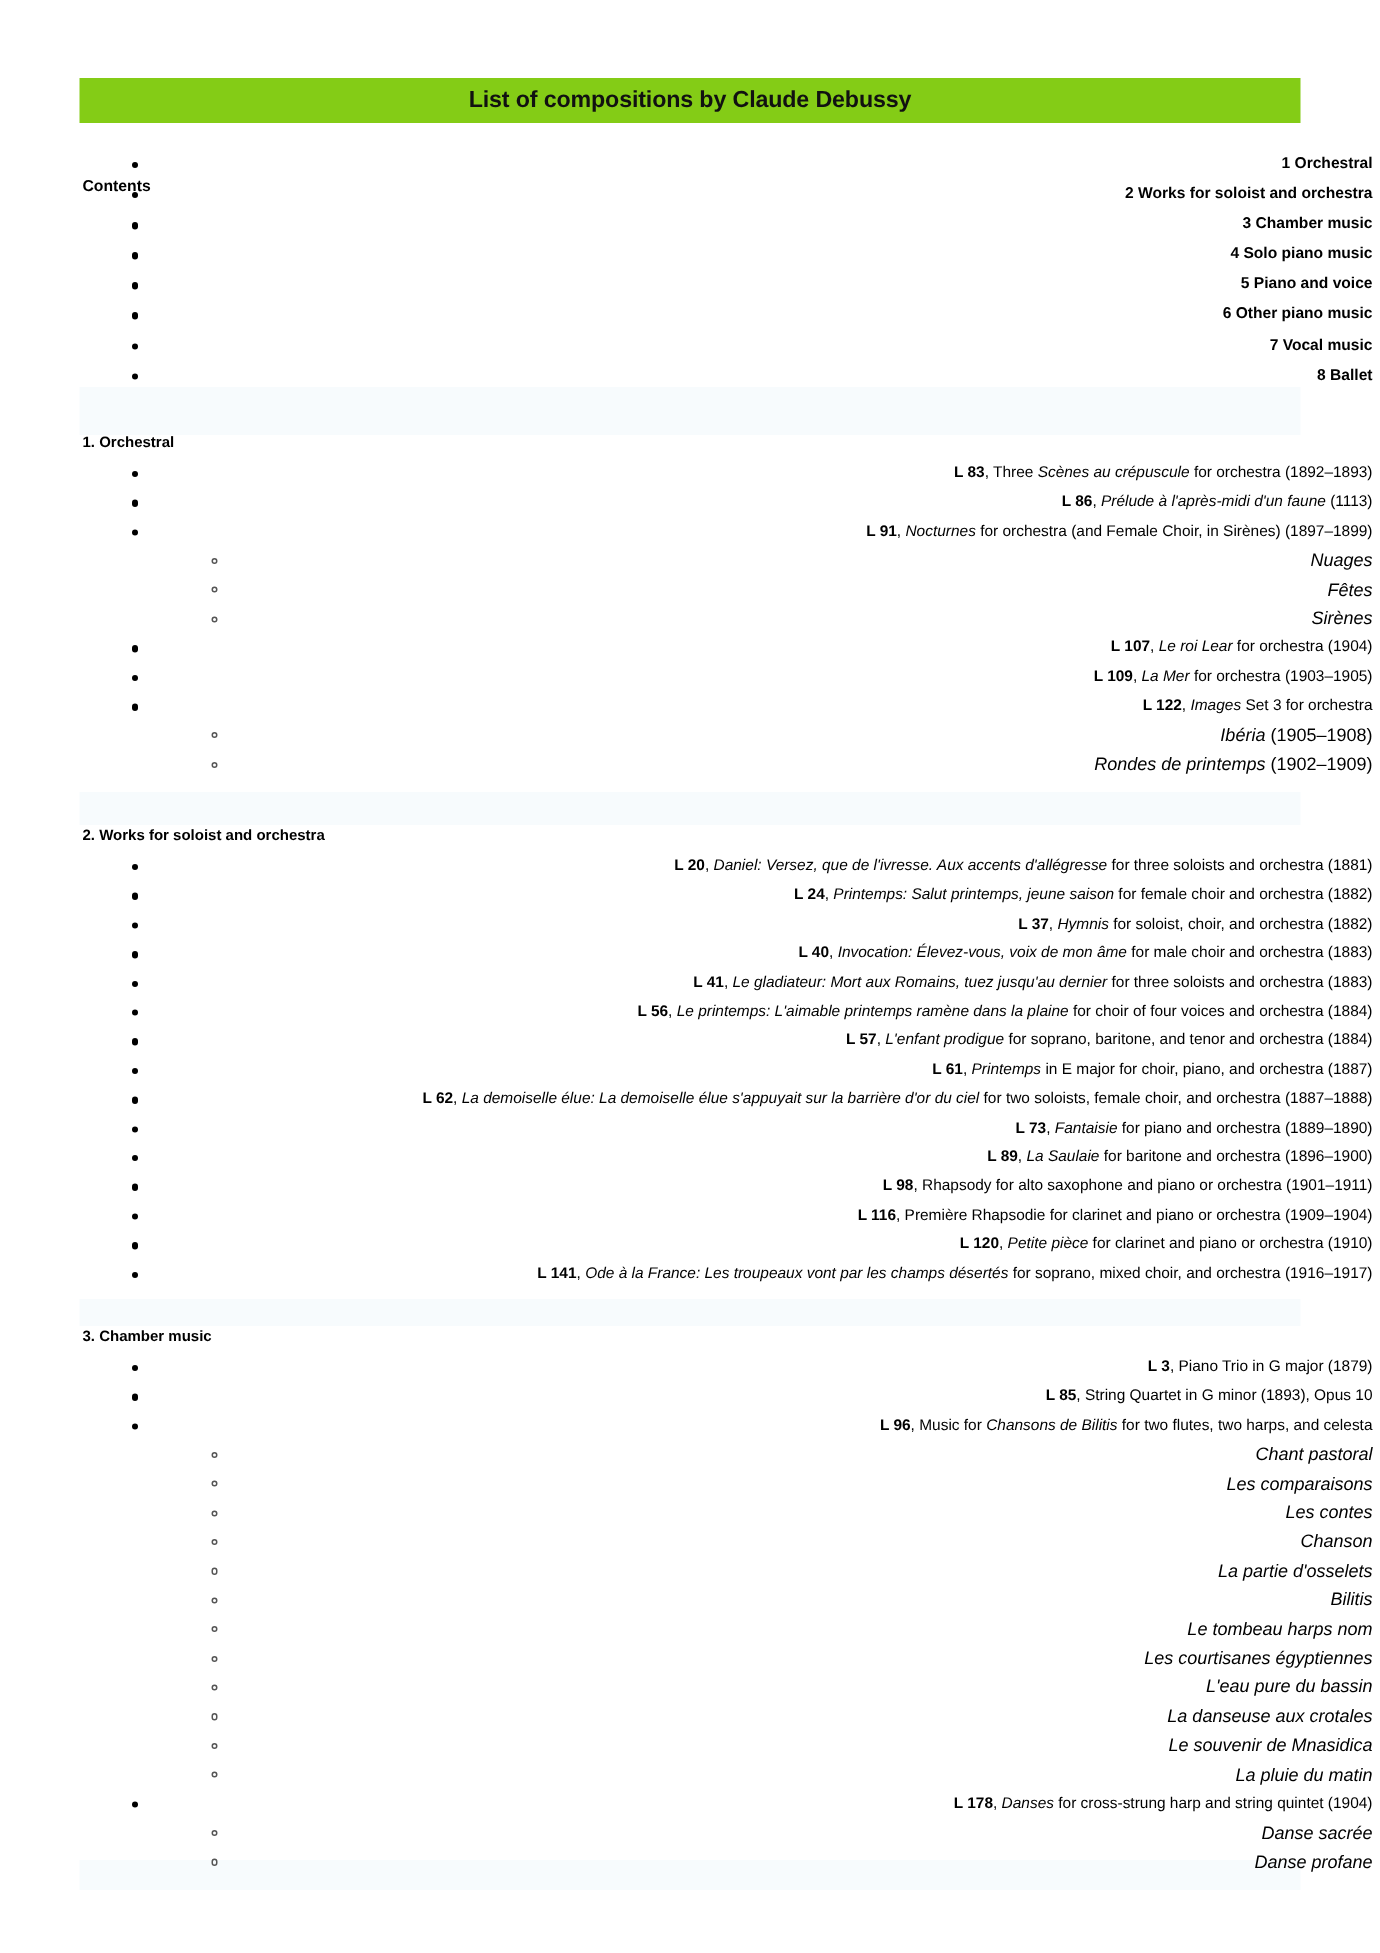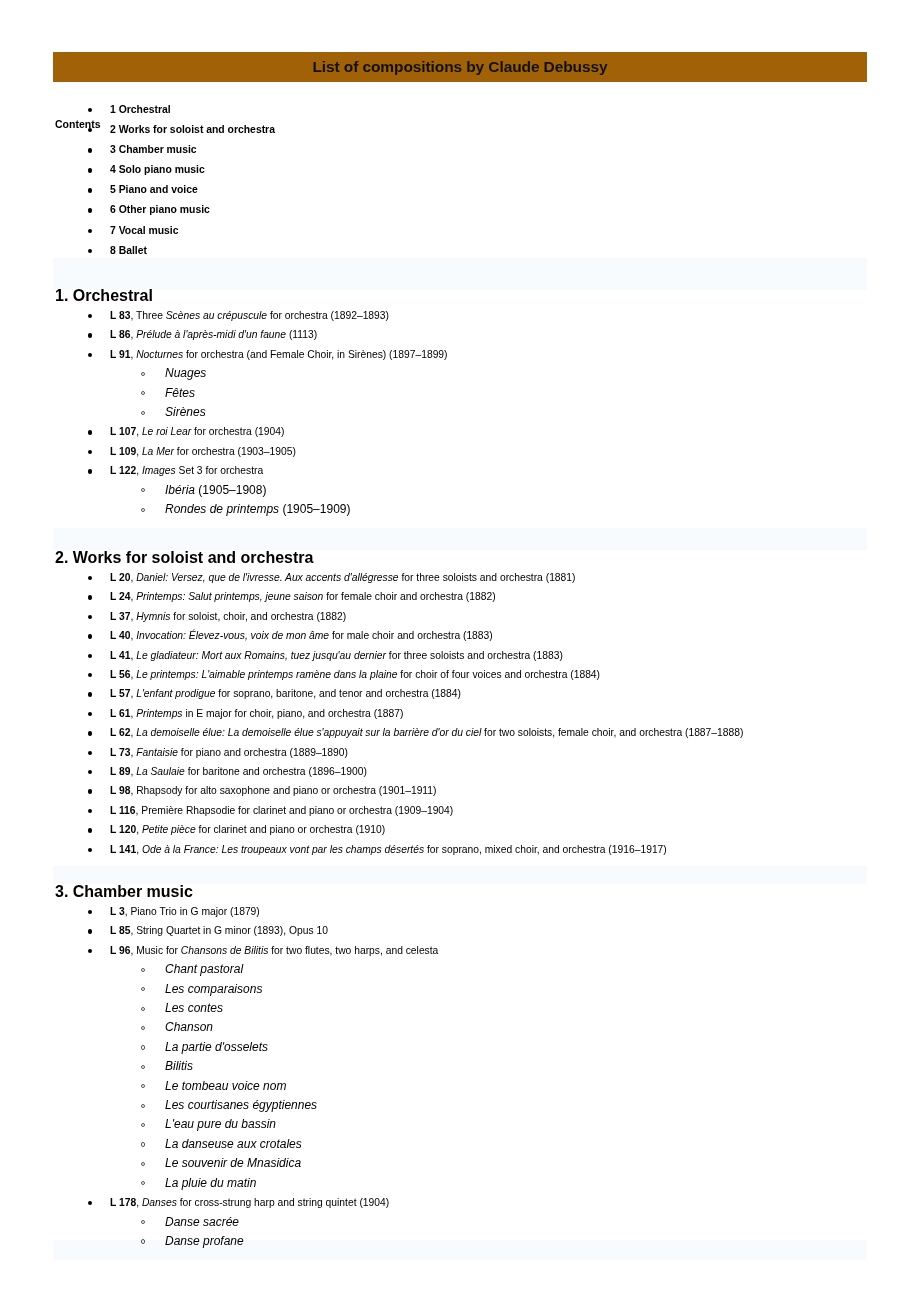--- a/index.html
+++ b/index.html
@@ -16,21 +16,21 @@
     overflow: hidden;
   }
 
   
   .title-bar {
     position: absolute;
     left: 53px;
     top: 52px;
     width: 814px;
     height: 30px;
-    background: #a16207;
+    background: #84cc16;
     display: flex;
     align-items: center;
     justify-content: center;
   }
   .title-bar .title-text {
     font-size: 15.5px;
     font-weight: bold;
     letter-spacing: -0.1px;
     color: #111111;
   }
@@ -39,21 +39,21 @@
   .contents-heading {
     position: absolute;
     left: 55px;
     top: 85px;
     font-size: 10.5px;
     font-weight: bold;
     margin-top: 33px;
   }
 
   .section-heading {
-    font-size: 16px;
+    font-size: 10px;
     font-weight: bold;
     margin: 0;
     padding: 0;
     line-height: 16px;
   }
 
   
   .band {
     position: absolute;
     left: 53px;
@@ -66,20 +66,21 @@
     list-style: none;
     margin: 0;
     padding: 0;
   }
   ul.lvl1 > li {
     position: relative;
     padding-left: 55px;
     line-height: 19.4px;
     font-size: 10.3px;
     white-space: nowrap;
+    text-align: right;
   }
   ul.lvl1 > li::before {
     content: "";
     position: absolute;
     left: 33px;
     top: 8px;
     width: 4.4px;
     height: 4.4px;
     border-radius: 50%;
     background: #000;
@@ -177,21 +178,21 @@
             <li data-name="movement-item"><span class="ital" data-name="movement-title">Fêtes</span></li>
             <li data-name="movement-item"><span class="ital" data-name="movement-title">Sirènes</span></li>
           </ul>
         </li>
         <li data-name="composition-entry"><span class="lbl" data-name="composition-code">L 107</span><span data-name="composition-text-before">, </span><span class="ital" data-name="composition-title">Le roi Lear</span><span data-name="composition-text-after"> for orchestra (1904)</span></li>
         <li data-name="composition-entry"><span class="lbl" data-name="composition-code">L 109</span><span data-name="composition-text-before">, </span><span class="ital" data-name="composition-title">La Mer</span><span data-name="composition-text-after"> for orchestra (1903–1905)</span></li>
         <li data-name="composition-entry"><span class="lbl" data-name="composition-code">L 122</span><span data-name="composition-text-before">, </span><span class="ital" data-name="composition-title">Images</span><span data-name="composition-text-after"> Set 3 for orchestra</span></li>
         <li data-name="movement-list-wrapper" style="padding-left: 0px; list-style: none; line-height: normal; --none: 0;">
           <ul class="lvl2" data-name="movement-list">
             <li data-name="movement-item"><span class="ital" data-name="movement-title">Ibéria</span><span data-name="movement-date"> (1905–1908)</span></li>
-            <li data-name="movement-item"><span class="ital" data-name="movement-title">Rondes de printemps</span><span data-name="movement-date"> (1905–1909)</span></li>
+            <li data-name="movement-item"><span class="ital" data-name="movement-title">Rondes de printemps</span><span data-name="movement-date"> (1902–1909)</span></li>
           </ul>
         </li>
       </ul>
     </div>
 </div>
 
 <div class="section" id="section-1" style="top:550px;" data-name="section-works-for-soloist-and-orchestra">
   <div class="section-heading" data-name="section-heading">2. Works for soloist and orchestra</div>
   <div class="section-body">
       <ul class="lvl1" data-name="section-item-list">
@@ -222,21 +223,21 @@
         <li data-name="composition-entry"><span class="lbl" data-name="composition-code">L 85</span><span data-name="composition-text-before">, String Quartet in G minor (1893), Opus 10</span></li>
         <li data-name="composition-entry"><span class="lbl" data-name="composition-code">L 96</span><span data-name="composition-text-before">, Music for </span><span class="ital" data-name="composition-title">Chansons de Bilitis</span><span data-name="composition-text-after"> for two flutes, two harps, and celesta</span></li>
         <li data-name="movement-list-wrapper" style="padding-left: 0px; list-style: none; line-height: normal; --none: 0;">
           <ul class="lvl2" data-name="movement-list">
             <li data-name="movement-item"><span class="ital" data-name="movement-title">Chant pastoral</span></li>
             <li data-name="movement-item"><span class="ital" data-name="movement-title">Les comparaisons</span></li>
             <li data-name="movement-item"><span class="ital" data-name="movement-title">Les contes</span></li>
             <li data-name="movement-item"><span class="ital" data-name="movement-title">Chanson</span></li>
             <li data-name="movement-item"><span class="ital" data-name="movement-title">La partie d'osselets</span></li>
             <li data-name="movement-item"><span class="ital" data-name="movement-title">Bilitis</span></li>
-            <li data-name="movement-item"><span class="ital" data-name="movement-title">Le tombeau voice nom</span></li>
+            <li data-name="movement-item"><span class="ital" data-name="movement-title">Le tombeau harps nom</span></li>
             <li data-name="movement-item"><span class="ital" data-name="movement-title">Les courtisanes égyptiennes</span></li>
             <li data-name="movement-item"><span class="ital" data-name="movement-title">L'eau pure du bassin</span></li>
             <li data-name="movement-item"><span class="ital" data-name="movement-title">La danseuse aux crotales</span></li>
             <li data-name="movement-item"><span class="ital" data-name="movement-title">Le souvenir de Mnasidica</span></li>
             <li data-name="movement-item"><span class="ital" data-name="movement-title">La pluie du matin</span></li>
           </ul>
         </li>
         <li data-name="composition-entry"><span class="lbl" data-name="composition-code">L 178</span><span data-name="composition-text-before">, </span><span class="ital" data-name="composition-title">Danses</span><span data-name="composition-text-after"> for cross-strung harp and string quintet (1904)</span></li>
         <li data-name="movement-list-wrapper" style="padding-left: 0px; list-style: none; line-height: normal; --none: 0;">
           <ul class="lvl2" data-name="movement-list">

